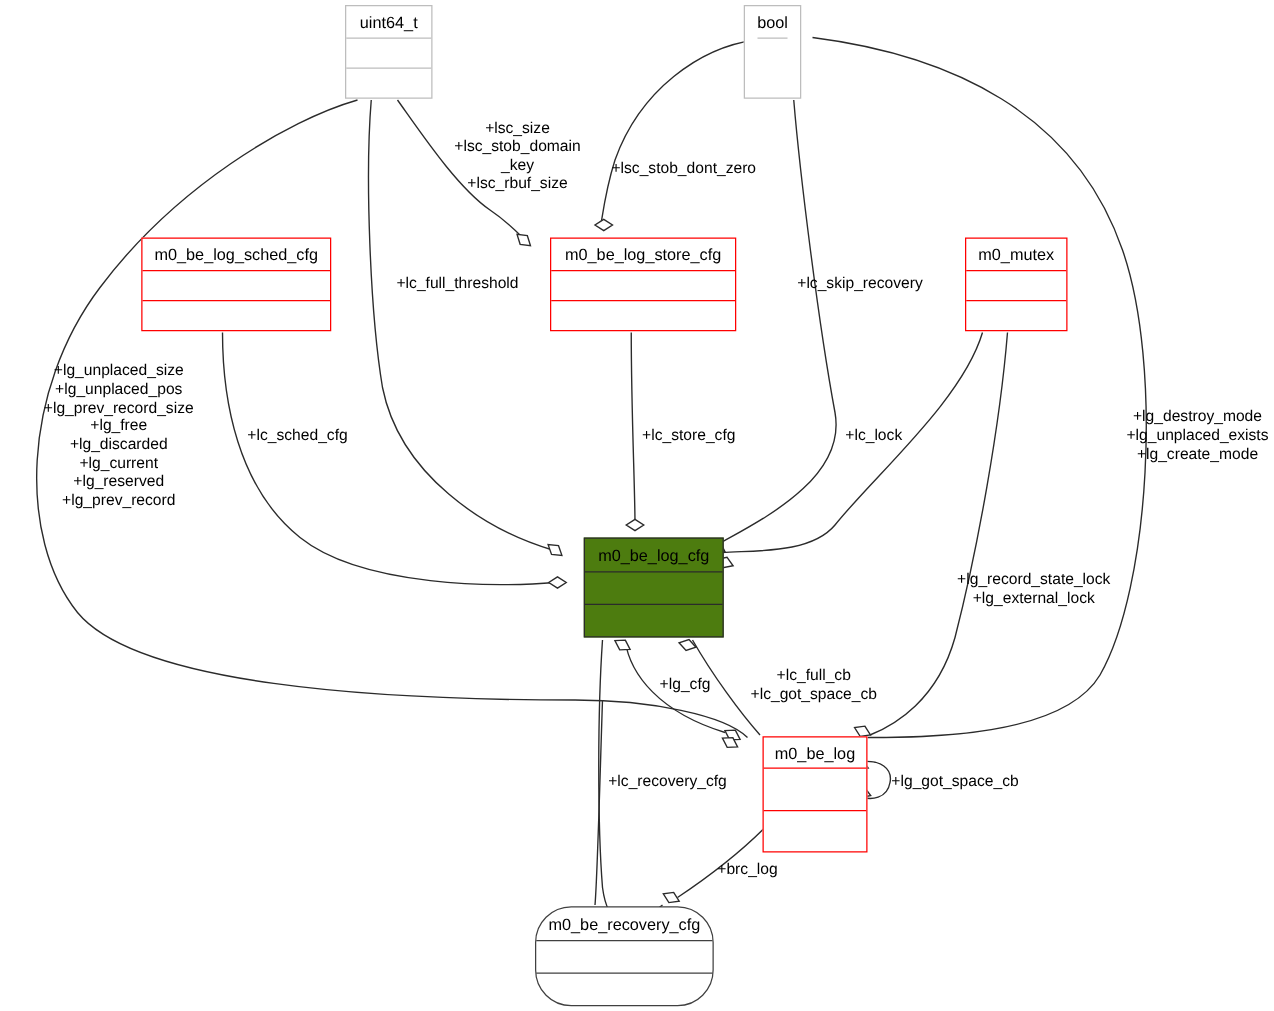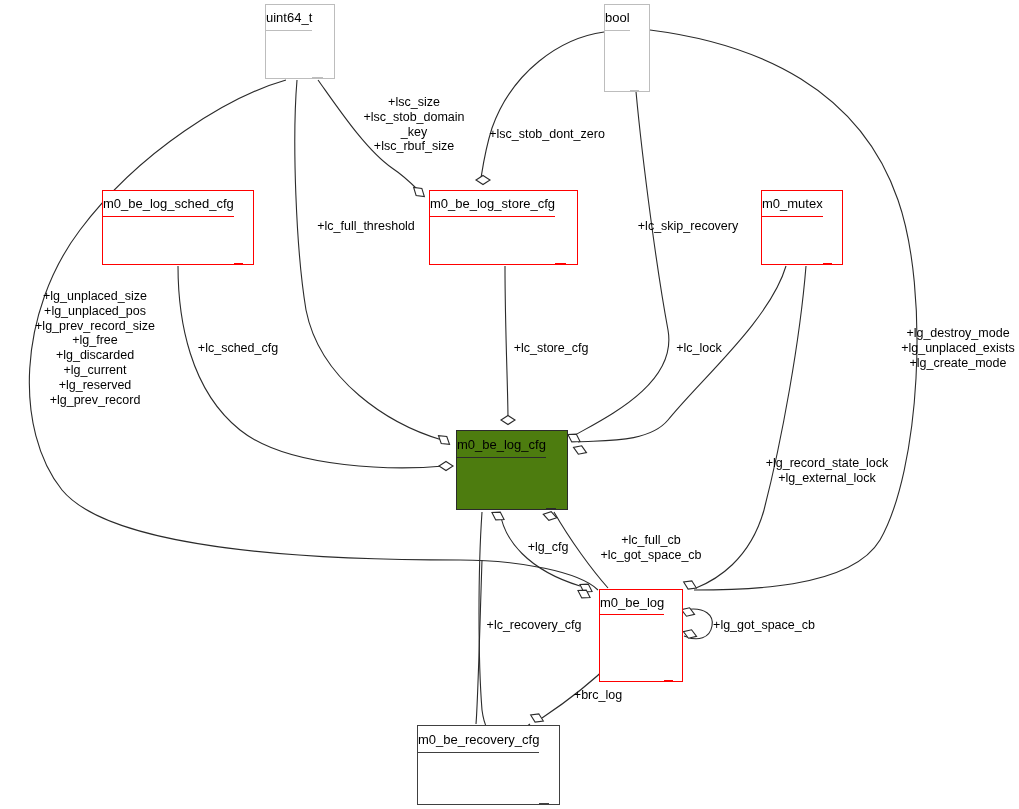--- a/index.html
+++ b/index.html
@@ -32,20 +32,22 @@
     fill: #ffffff;
     stroke: #2b2b2b;
     stroke-width: 1.1;
   }
   .uml-class {
     position: absolute;
     box-sizing: border-box;
     background: #ffffff;
     border: 1px solid #bdbdbd;
     display: flex;
+    flex-direction: column;
+    margin-left: 11px;
   }
   .uml-class .title-row {
     box-sizing: border-box;
     text-align: center;
     font-size: 13px;
     color: #000000;
     line-height: 1;
     display: flex;
     align-items: center;
     justify-content: center;
@@ -62,20 +64,21 @@
   }
   .uml-class.red {
     border-color: #ff0000;
   }
   .uml-class.red .title-row,
   .uml-class.red .attr-row {
     border-bottom-color: #ff0000;
   }
   .uml-class.dark {
     border-color: #404040;
+    border-radius: 29px;
   }
   .uml-class.dark .title-row,
   .uml-class.dark .attr-row {
     border-bottom-color: #404040;
   }
   .uml-class.focus {
     border-color: #2b2b2b;
     background: #4d7c0f;
   }
   .uml-class.focus .title-row,
@@ -134,21 +137,21 @@
         <polygon points="0,-4.5 7,0 0,4.5 -7,0" class="diamond" transform="translate(537,718) rotate(25)"></polygon>
       </g>
   </svg>
 
   <div id="classes-layer">
       <div class="uml-class " style="left: 265px; top: 4px; width: 70px; height: 75px;">
         <div class="title-row" style="height: 26px;">uint64_t</div>
         <div class="attr-row"></div>
         <div class="meth-row"></div>
       </div>
-      <div class="uml-class " style="left: 604px; top: 4px; width: 46px; height: 88px;">
+      <div class="uml-class " style="left: 584px; top: 4px; width: 46px; height: 75px; align-items: center;">
         <div class="title-row" style="height: 26px;">bool</div>
         <div class="attr-row"></div>
         <div class="meth-row"></div>
       </div>
       <div class="uml-class red" style="left: 102px; top: 190px; width: 152px; height: 75px;">
         <div class="title-row" style="height: 26px;">m0_be_log_sched_cfg</div>
         <div class="attr-row"></div>
         <div class="meth-row"></div>
       </div>
       <div class="uml-class red" style="left: 429px; top: 190px; width: 149px; height: 75px;">

